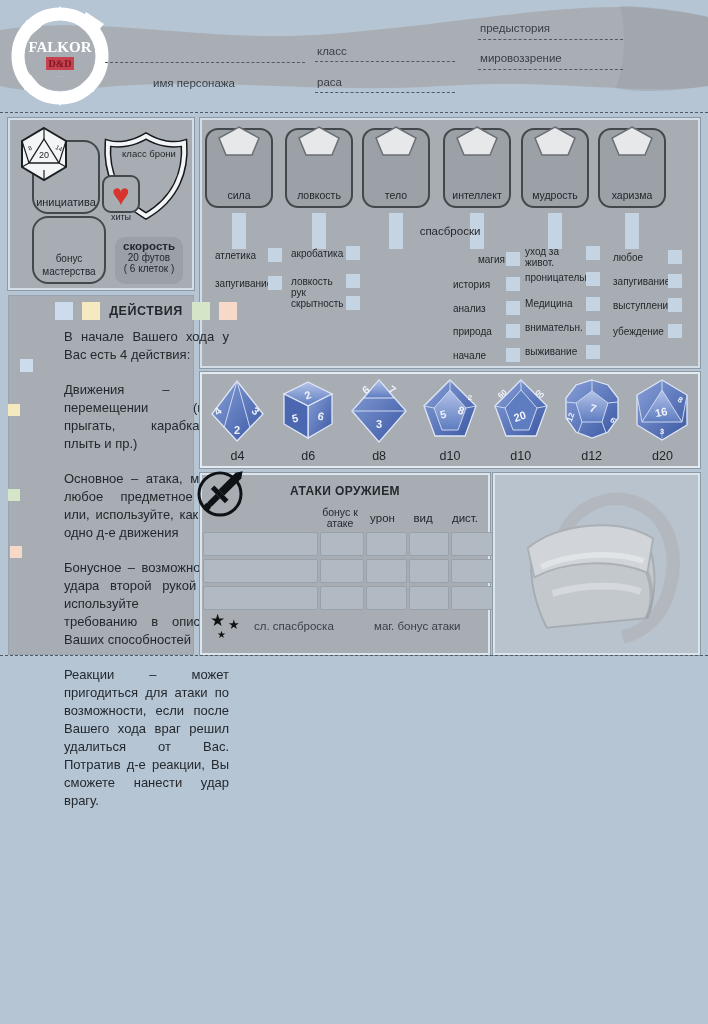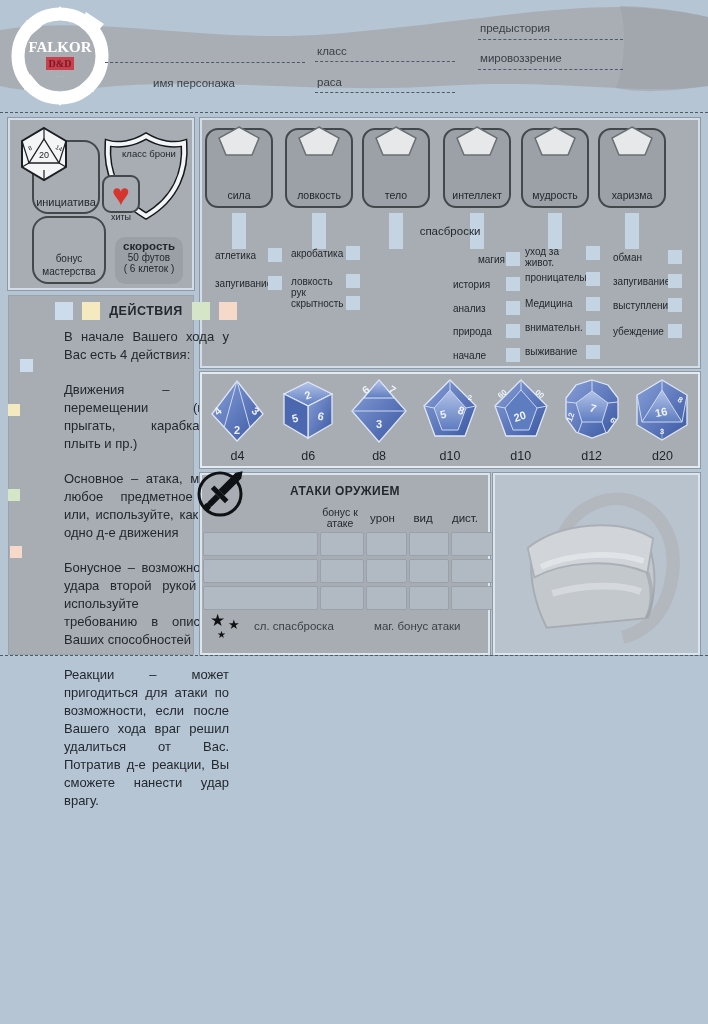--- a/index.html
+++ b/index.html
@@ -100,21 +100,21 @@
     <div class="roundbox" style="left:92px;top:55px;width:38px;height:38px;border-radius:9px;background:#a8adb3;">
       <div class="abs" style="left:0;right:0;top:-1px;text-align:center;font-size:30px;line-height:38px;color:#d6342c;">♥</div>
     </div>
     <div class="abs" style="left:92px;top:92px;width:38px;text-align:center;font-size:9px;">хиты</div>
     <div class="roundbox" style="left:22px;top:96px;width:74px;height:68px;border-radius:16px;">
       <div class="abs" style="left:0;right:0;bottom:18px;text-align:center;font-size:10px;">бонус</div>
       <div class="abs" style="left:0;right:0;bottom:5px;text-align:center;font-size:10px;">мастерства</div>
     </div>
     <div class="abs" style="left:105px;top:117px;width:68px;height:47px;background:#9aa0a6;border-radius:10px;text-align:center;">
       <div style="font-size:11.5px;font-weight:bold;margin-top:3px;">скорость</div>
-      <div style="font-size:10px;">50 футов</div>
+      <div style="font-size:10px;">20 футов</div>
       <div style="font-size:10px;">( 6 клеток )</div>
     </div>
   </div>
 
   <div class="panel" style="left:200px;top:118px;width:500px;height:250px;">
 
     <div class="strip" style="left:30px;top:93px;"></div>
     <div class="strip" style="left:110px;top:93px;"></div>
     <div class="strip" style="left:187px;top:93px;"></div>
     <div class="strip" style="left:268px;top:93px;"></div>
@@ -187,21 +187,21 @@
     <div class="chk" style="left:384px;top:126px;"></div>
     <div class="skill" style="left:323px;top:153px;width:60px;">проницательн</div>
     <div class="chk" style="left:384px;top:152px;"></div>
     <div class="skill" style="left:323px;top:179px;width:44px;">Медицина</div>
     <div class="chk" style="left:384px;top:177px;"></div>
     <div class="skill" style="left:323px;top:203px;width:62px;">внимательн.</div>
     <div class="chk" style="left:384px;top:201px;"></div>
     <div class="skill" style="left:323px;top:227px;width:46px;">выживание</div>
     <div class="chk" style="left:384px;top:225px;"></div>
 
-    <div class="skill" style="left:411px;top:133px;width:50px;">обман</div>
+    <div class="skill" style="left:411px;top:133px;width:50px;">любое</div>
     <div class="chk" style="left:466px;top:130px;"></div>
     <div class="skill" style="left:411px;top:157px;width:50px;">запугивание</div>
     <div class="chk" style="left:466px;top:154px;"></div>
     <div class="skill" style="left:411px;top:181px;width:50px;">выступление</div>
     <div class="chk" style="left:466px;top:178px;"></div>
     <div class="skill" style="left:411px;top:207px;width:50px;">убеждение</div>
     <div class="chk" style="left:466px;top:204px;"></div>
   </div>
 
   <div class="abs" style="left:8px;top:295px;width:186px;height:360px;background:#a8adb3;border:1px solid #97a3ae;box-sizing:border-box;"></div>

